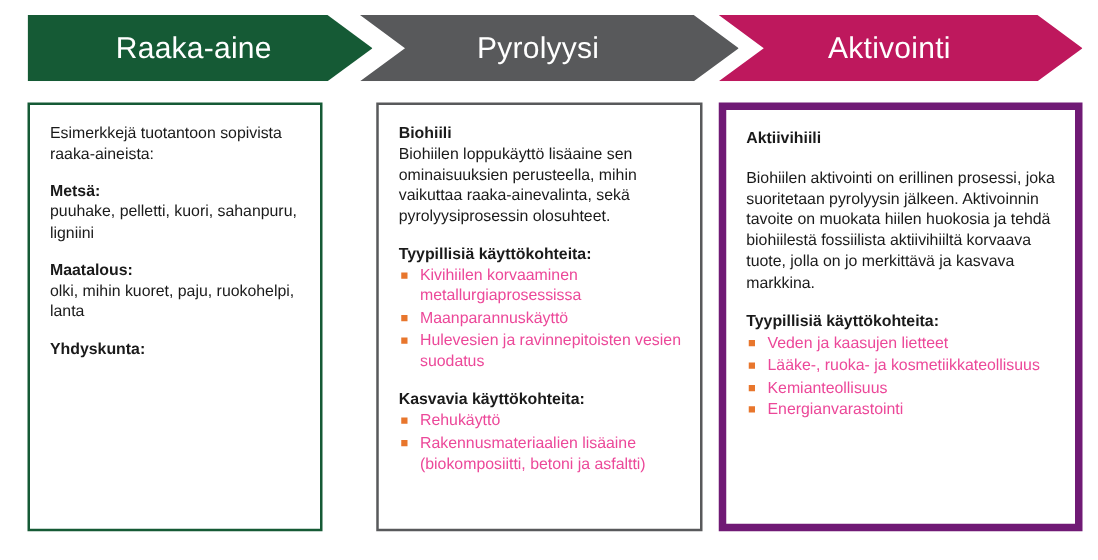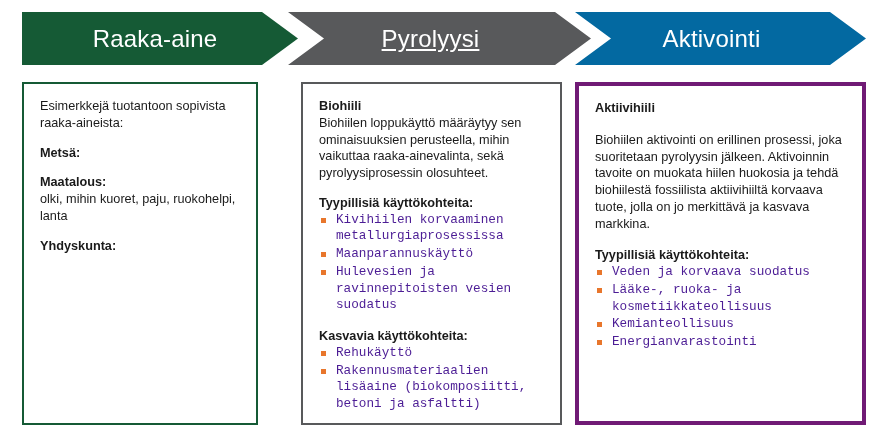--- a/index.html
+++ b/index.html
@@ -39,48 +39,48 @@
   }
   .chev-gray {
     left: 288px;
     width: 303px;
     background: #58595B;
     clip-path: polygon(0 0, calc(100% - 36px) 0, 100% 50%, calc(100% - 36px) 100%, 0 100%, 36px 50%);
   }
   .chev-blue {
     left: 575px;
     width: 291px;
-    background: #0369a1;
+    background: #be185d;
     clip-path: polygon(0 0, calc(100% - 36px) 0, 100% 50%, calc(100% - 36px) 100%, 0 100%, 36px 50%);
   }
   .chev-label {
     color: #ffffff;
     font-size: 24px;
     font-weight: 400;
     letter-spacing: 0.2px;
     line-height: 1;
     white-space: nowrap;
   }
   .chev-green .chev-label { margin-right: 30px; margin-left: 20px; }
-  .chev-gray  .chev-label { margin-left: 8px; margin-right: 26px; text-decoration: underline; }
+  .chev-gray  .chev-label { margin-left: 8px; margin-right: 26px; }
   .chev-blue  .chev-label { margin-left: 8px; margin-right: 26px; }
 
   
   .panel {
     position: absolute;
     top: 82px;
     height: 343px;
     background: #ffffff;
     box-sizing: border-box;
     padding: 14px 14px 10px 16px;
     overflow: hidden;
   }
   .panel-green { left: 22px;  width: 236px; border: 2px solid #155A35; }
   .panel-gray  { left: 301px; width: 261px; border: 2px solid #58595B; }
-  .panel-blue  { left: 575px; width: 291px; border: 4px solid #701a75; }
+  .panel-blue  { left: 575px; width: 291px; border: 6px solid #701a75; }
 
   .ptext {
     font-size: 12.7px;
     line-height: 1.32;
     color: #1a1a1a;
     margin: 0;
   }
   .ptext.bold { font-weight: bold; }
   .gap-md { height: 13px; }
   .gap-lg { height: 15px; }
@@ -88,23 +88,22 @@
   ul.blist {
     list-style: none;
     margin: 0;
     padding: 0;
   }
   ul.blist li {
     position: relative;
     padding-left: 17px;
     font-size: 12.7px;
     line-height: 1.32;
-    color: #4c1d95;
+    color: #ec4899;
     margin: 0 0 1px 0;
-    font-family: Liberation Mono, monospace;
   }
   ul.blist li .bullet-sq {
     position: absolute;
     left: 2px;
     top: 6px;
     width: 5px;
     height: 5px;
     background: #E8762C;
   }
 </style>
@@ -120,30 +119,31 @@
     <span class="chev-label">Pyrolyysi</span>
   </div>
   <div class="chevron chev-blue">
     <span class="chev-label">Aktivointi</span>
   </div>
 
   <div class="panel panel-green">
     <p class="ptext">Esimerkkejä tuotantoon sopivista raaka-aineista:</p>
     <div class="gap-md"></div>
     <p class="ptext bold">Metsä:</p>
+    <p class="ptext">puuhake, pelletti, kuori, sahanpuru, ligniini</p>
     <div class="gap-md"></div>
     <p class="ptext bold">Maatalous:</p>
     <p class="ptext">olki, mihin  kuoret, paju, ruokohelpi, lanta</p>
     <div class="gap-md"></div>
     <p class="ptext bold">Yhdyskunta:</p>
   </div>
 
   <div class="panel panel-gray">
     <p class="ptext bold">Biohiili</p>
-    <p class="ptext">Biohiilen loppukäyttö määräytyy sen ominaisuuksien perusteella, mihin vaikuttaa raaka-ainevalinta, sekä pyrolyysiprosessin olosuhteet.</p>
+    <p class="ptext">Biohiilen loppukäyttö lisäaine sen ominaisuuksien perusteella, mihin vaikuttaa raaka-ainevalinta, sekä pyrolyysiprosessin olosuhteet.</p>
     <div class="gap-md"></div>
     <p class="ptext bold">Tyypillisiä käyttökohteita:</p>
     <ul class="blist">
       <li><span class="bullet-sq"></span><span>Kivihiilen korvaaminen metallurgiaprosessissa</span></li>
       <li><span class="bullet-sq"></span><span>Maanparannuskäyttö</span></li>
       <li><span class="bullet-sq"></span><span>Hulevesien ja ravinnepitoisten vesien suodatus</span></li>
     </ul>
     <div class="gap-md"></div>
     <p class="ptext bold">Kasvavia käyttökohteita:</p>
     <ul class="blist">
@@ -152,20 +152,20 @@
     </ul>
   </div>
 
   <div class="panel panel-blue">
     <p class="ptext bold">Aktiivihiili</p>
     <div class="gap-lg"></div>
     <p class="ptext">Biohiilen aktivointi on erillinen prosessi, joka suoritetaan pyrolyysin jälkeen. Aktivoinnin tavoite on muokata hiilen huokosia ja tehdä biohiilestä fossiilista aktiivihiiltä korvaava tuote, jolla on jo merkittävä ja kasvava markkina.</p>
     <div class="gap-lg"></div>
     <p class="ptext bold">Tyypillisiä käyttökohteita:</p>
     <ul class="blist">
-      <li><span class="bullet-sq"></span><span>Veden ja korvaava suodatus</span></li>
+      <li><span class="bullet-sq"></span><span>Veden ja kaasujen lietteet</span></li>
       <li><span class="bullet-sq"></span><span>Lääke-, ruoka- ja kosmetiikkateollisuus</span></li>
       <li><span class="bullet-sq"></span><span>Kemianteollisuus</span></li>
       <li><span class="bullet-sq"></span><span>Energianvarastointi</span></li>
     </ul>
   </div>
 
 </div>
 
 </body></html>

